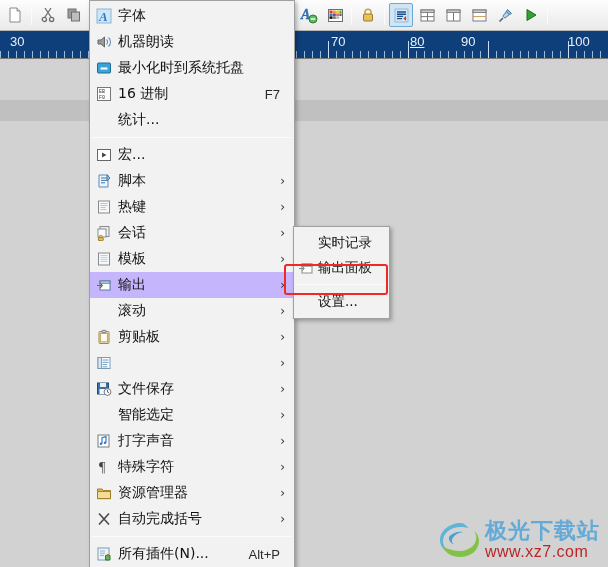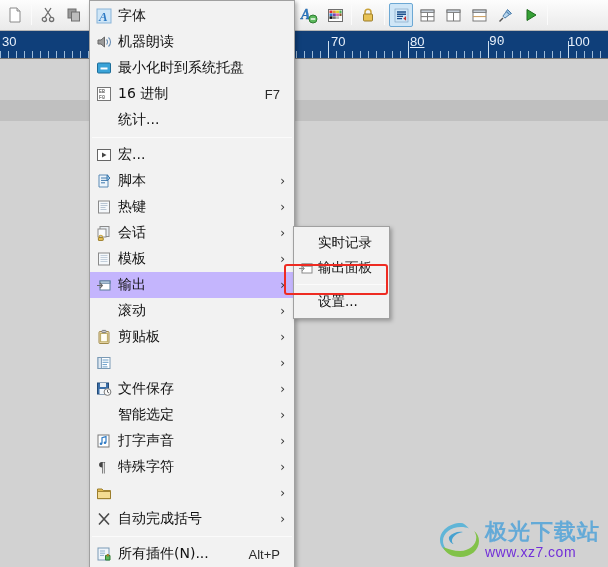--- a/index.html
+++ b/index.html
@@ -120,21 +120,21 @@
     display: flex; align-items: center; z-index: 30;
     opacity: .95;
   }
   #watermark .wtext { margin-left: 2px; }
   #watermark .wline1 {
     font-size: 22px; font-weight: bold; color: #5fa8d8;
     letter-spacing: 1px; line-height: 1.05;
     font-family: "DejaVu Sans", sans-serif;
   }
   #watermark .wline2 {
-    font-size: 14px; color: #6d28d9; letter-spacing: .5px;
+    font-size: 16px; color: #b91c1c; letter-spacing: .5px;
     font-family: "Liberation Sans", sans-serif;
   }
   svg { display: block; }
 </style>
 </head>
 <body>
 
 <div id="app">
 
   <div id="toolbar">
@@ -360,24 +360,24 @@
         <div class="rtick minor" style="left: 544px;"></div>
         <div class="rtick minor" style="left: 552px;"></div>
         <div class="rtick minor" style="left: 560px;"></div>
         <div class="rtick major" style="left: 568px;"></div>
         <div class="rtick minor" style="left: 576px;"></div>
         <div class="rtick minor" style="left: 584px;"></div>
         <div class="rtick minor" style="left: 592px;"></div>
         <div class="rtick minor" style="left: 600px;"></div>
       </div>
     <div id="ruler-labels">
-        <div class="rlabel" style="left: 2px;">30</div>
+        <div class="rlabel" style="left: 10px;">30</div>
         <div class="rlabel" style="left: 331px;">70</div>
         <div class="rlabel" style="left: 410px; text-decoration: underline;">80</div>
-        <div class="rlabel" style="left: 489px; font-family: Liberation Mono, monospace;">90</div>
+        <div class="rlabel" style="left: 461px;">90</div>
         <div class="rlabel" style="left: 568px;">100</div>
       </div>
   </div>
 
   <div id="editor">
     <div class="band"></div>
   </div>
 
   <div id="main-menu">
       <div class="mi">
@@ -551,20 +551,21 @@
         <span class="lbl">特殊字符</span>
         <span class="arrow">›</span>
       </div>
       <div class="mi">
         <span class="ico">
           <svg width="16" height="16" viewBox="0 0 16 16">
             <path d="M1.5 4h4.5l1.4 1.6h7.1v8H1.5z" fill="#e8c254" stroke="#9b7d2c"></path>
             <path d="M1.5 6.4h13v7.2h-13z" fill="#f4dc92" stroke="#9b7d2c"></path>
           </svg>
         </span>
+        <span class="lbl">资源管理器</span>
         <span class="arrow">›</span>
       </div>
       <div class="mi">
         <span class="ico">
           <svg width="16" height="16" viewBox="0 0 16 16">
             <path d="M3 2.5L8 8l-5 5.5M13 2.5L8 8l5 5.5" fill="none" stroke="#4a4a4a" stroke-width="1.6"></path>
           </svg>
         </span>
         <span class="lbl">自动完成括号</span>
         <span class="arrow">›</span>

